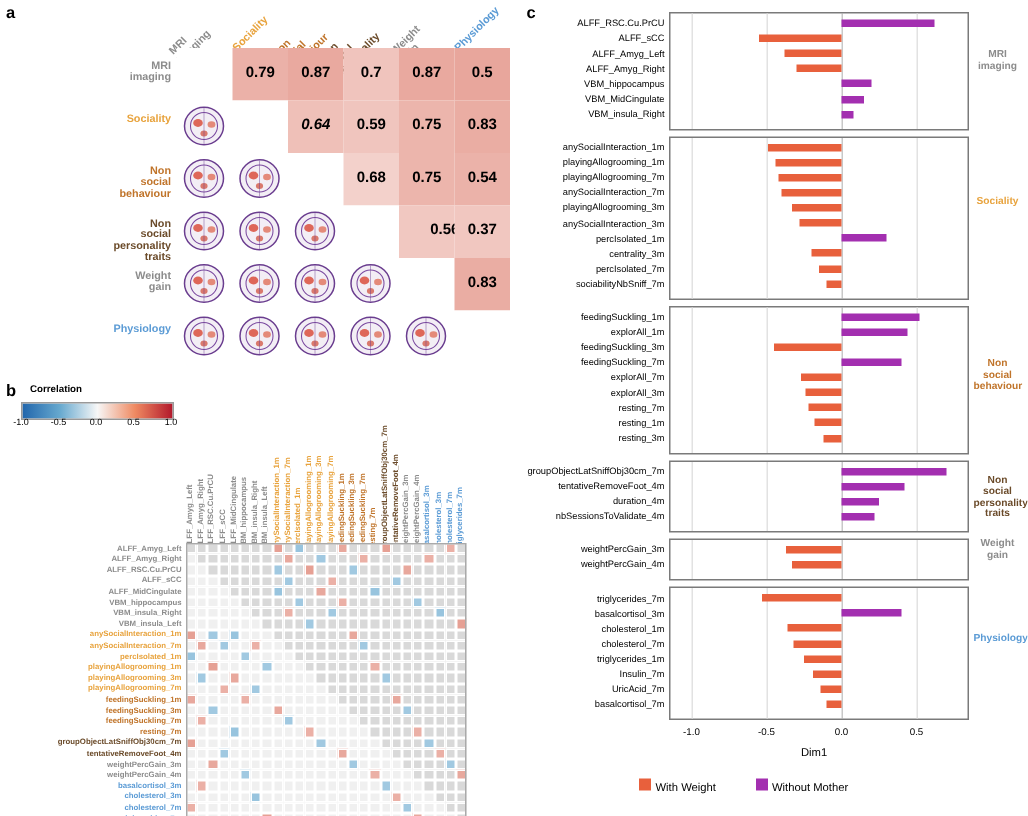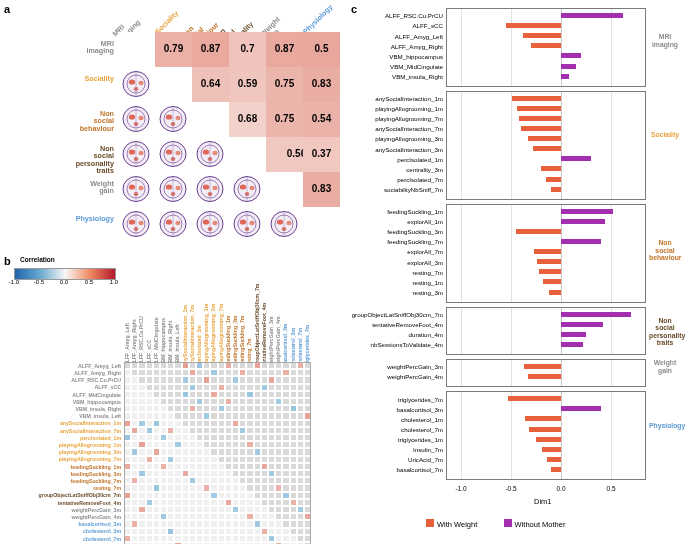--- a/index.html
+++ b/index.html
@@ -78,21 +78,21 @@
     <div class="brainbox" style="left: 120px; top: 69px; width: 33px; height: 31px;"><svg width="33" height="31" viewBox="0 0 33 31">
         <ellipse cx="16" cy="15" rx="13" ry="12.5" fill="#f3eef5" stroke="#6a3d8f" stroke-width="1"></ellipse>
         <ellipse cx="16" cy="15" rx="9" ry="9" fill="none" stroke="#7b4aa0" stroke-width="0.7"></ellipse>
         <ellipse cx="12" cy="13" rx="3.2" ry="2.6" fill="#d94f3d" opacity="0.85"></ellipse>
         <ellipse cx="21" cy="14" rx="2.6" ry="2.2" fill="#e0705a" opacity="0.8"></ellipse>
         <ellipse cx="16" cy="20" rx="2.4" ry="2" fill="#cf4733" opacity="0.7"></ellipse>
         <path d="M16 3 L16 27" stroke="#6a3d8f" stroke-width="0.5" opacity="0.6"></path>
       </svg></div>
     <div class="a-cell" style="left: 155px; top: 67px; width: 37px; height: 35px; background: rgb(255, 255, 255);"></div>
     <div class="a-cell" style="left: 192px; top: 67px; width: 37px; height: 35px; background: rgb(239, 192, 184);"></div>
-    <div class="a-val" style="left: 192px; top: 77.5px; width: 37px;">0.64</div>
+    <div class="a-val" style="left: 192px; top: 77.5px; width: 37px; font-style: italic;">0.64</div>
     <div class="a-cell" style="left: 229px; top: 67px; width: 37px; height: 35px; background: rgb(240, 197, 190);"></div>
     <div class="a-val" style="left: 229px; top: 77.5px; width: 37px;">0.59</div>
     <div class="a-cell" style="left: 266px; top: 67px; width: 37px; height: 35px; background: rgb(236, 181, 172);"></div>
     <div class="a-val" style="left: 266px; top: 77.5px; width: 37px;">0.75</div>
     <div class="a-cell" style="left: 303px; top: 67px; width: 37px; height: 35px; background: rgb(234, 173, 163);"></div>
     <div class="a-val" style="left: 303px; top: 77.5px; width: 37px;">0.83</div>
     <div class="a-cell" style="left: 118px; top: 102px; width: 37px; height: 35px; background: rgb(255, 255, 255);"></div>
     <div class="brainbox" style="left: 120px; top: 104px; width: 33px; height: 31px;"><svg width="33" height="31" viewBox="0 0 33 31">
         <ellipse cx="16" cy="15" rx="13" ry="12.5" fill="#f3eef5" stroke="#6a3d8f" stroke-width="1"></ellipse>
         <ellipse cx="16" cy="15" rx="9" ry="9" fill="none" stroke="#7b4aa0" stroke-width="0.7"></ellipse>

